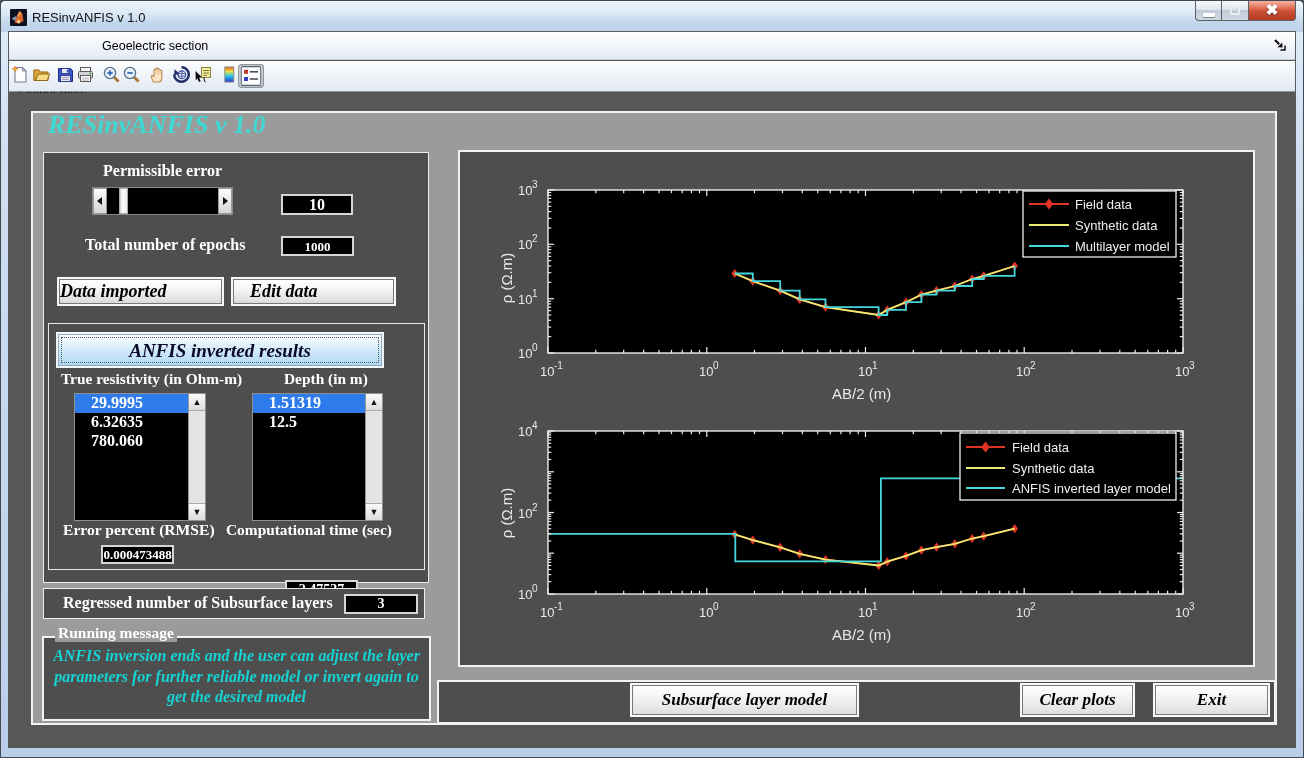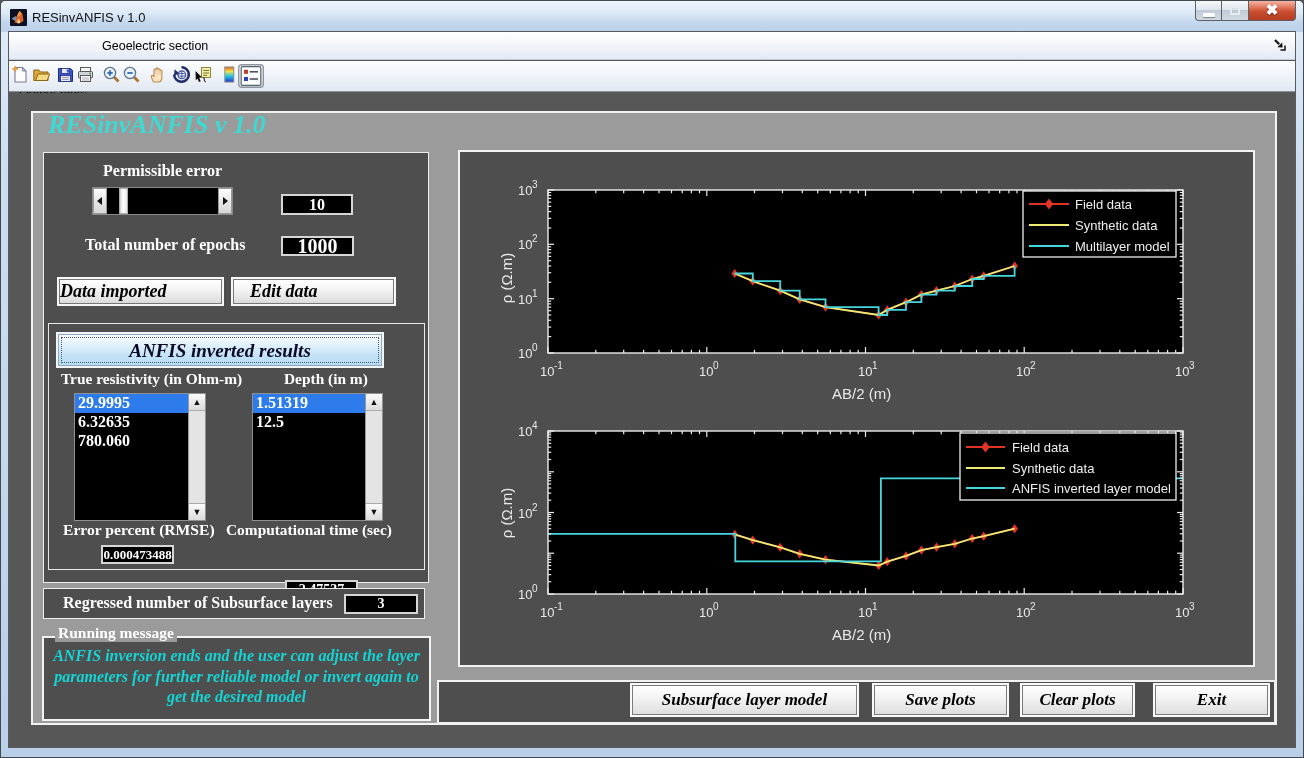--- a/index.html
+++ b/index.html
@@ -44,21 +44,21 @@
 .arr{position:absolute;top:8px;width:0;height:0;}
 #subp{position:absolute;left:39px;top:230px;width:377px;height:247px;border:1px solid #e8e8e8;background:#4e4e4e;}
 #anfisbtn{position:absolute;left:49px;top:241px;width:324px;height:32px;
  background:linear-gradient(180deg,#fdfeff 0%,#e3f2fb 30%,#c3e2f6 70%,#b5dcf4 100%);
  border:1px solid #8aa8bd;box-shadow:0 0 0 2px #f3f6f8;}
 #anfisbtn .in{position:absolute;left:2px;top:2px;right:2px;bottom:2px;border:1px dotted #456;
  font-family:"Liberation Serif",serif;font-weight:bold;font-style:italic;font-size:19px;color:#0a0a28;
  text-align:center;padding-top:2px;}
 .lbox{position:absolute;background:#000;border:1px solid #909090;}
 .lrow{position:absolute;left:0;width:100%;height:19px;color:#fff;font-family:"Liberation Serif",serif;
- font-weight:bold;font-size:16px;padding-left:3px;line-height:18px;}
+ font-weight:bold;font-size:16px;padding-left:16px;line-height:18px;}
 .sel{background:#2e7cec;}
 .sbar{position:absolute;top:0;right:0;width:17px;height:100%;background:#e4e4e4;border-left:1px solid #999;}
 .sbar .up,.sbar .dn{position:absolute;left:0;width:100%;height:17px;background:linear-gradient(180deg,#fbfbfb,#dcdcdc);color:#111;
  font-size:9px;text-align:center;line-height:17px;}
 .sbar .up{top:0;border-bottom:1px solid #aaa;}
 .sbar .dn{bottom:0;border-top:1px solid #aaa;}
 #regbar{position:absolute;left:34px;top:495px;width:382px;height:31px;background:#4e4e4e;border:1px solid #ededed;}
 #runbox{position:absolute;left:33px;top:543px;width:389px;height:85px;background:#4e4e4e;border:2px solid #f2f2f2;}
 #runlbl{position:absolute;left:46px;top:531px;background:#9b9b9b;z-index:5;
  font-family:"Liberation Serif",serif;font-weight:bold;font-size:15.5px;color:#fff;padding:0 3px;}
@@ -188,21 +188,21 @@
      <div class="sbtn" style="left:0;">
             <div class="arr" style="left:3px;border-top:4px solid transparent;border-bottom:4px solid transparent;border-right:5px solid #111;"></div>
           </div>
      <div id="sthumb"></div>
      <div class="sbtn" style="right:0;">
             <div class="arr" style="left:4px;border-top:4px solid transparent;border-bottom:4px solid transparent;border-left:5px solid #111;"></div>
           </div>
    </div>
    <div class="bfield" style="left:272px;top:101px;width:72px;height:21px;font-size:16px;line-height:18px;">10</div>
    <div class="wlabel" style="left:76px;top:143px;font-size:16px;text-align:center;">Total number of epochs</div>
-   <div class="bfield" style="left:272px;top:143px;width:73px;height:20px;font-size:20px;line-height:17px;">1000</div>
+   <div class="bfield" style="left:272px;top:143px;width:73px;height:20px;font-size:13px;line-height:17px;">1000</div>
    <div class="gbtn" style="left:50px;top:186px;width:163px;height:25px;font-size:18px;line-height:22px;">Data imported</div>
    <div class="gbtn" style="left:224px;top:186px;width:161px;height:25px;font-size:18px;line-height:22px;padding-left:16px;">Edit data</div>
    <div id="subp"></div>
    <div id="anfisbtn">
           <div class="in">ANFIS inverted results</div>
         </div>
    <div class="wlabel" style="left:52px;top:277px;font-size:15.4px;">True resistivity (in Ohm-m)</div>
    <div class="wlabel" style="left:275px;top:277px;font-size:15.4px;">Depth (in m)</div>
    <div class="lbox" style="left:65px;top:300px;width:132px;height:128px;">
      <div class="lrow sel" style="top:0;">29.9995</div>
@@ -228,21 +228,20 @@
    <div id="regbar"></div>
    <div class="wlabel" style="left:54px;top:501px;font-size:16px;">Regressed number of Subsurface layers</div>
    <div class="bfield" style="left:335px;top:501px;width:74px;height:20px;font-size:14px;line-height:16px;">3</div>
    <div id="runlbl">Running message</div>
    <div id="runbox">
      <div id="runtxt">ANFIS inversion ends and the user can adjust the layer<br>parameters for further reliable model or invert again to<br>get the desired model</div>
    </div>
    <div id="plotp"></div>
    <div id="bstrip"></div>
    <div class="stripbtn" style="left:623px;top:592px;width:225px;">Subsurface layer model</div>
-   <div class="stripbtn" style="left:865px;top:592px;width:133px;">Save plots</div>
    <div class="stripbtn" style="left:1013px;top:592px;width:111px;">Clear plots</div>
    <div class="stripbtn" style="left:1146px;top:592px;width:113px;">Exit</div>
 <svg id="plots" width="797" height="517" viewBox="0 0 797 517" style="position:absolute;left:449px;top:57px;">
 <style>
  .tk{font:13px "Liberation Sans",sans-serif;fill:#e9e9e9;}
  .tke{font:10px "Liberation Sans",sans-serif;fill:#e9e9e9;}
  .al{font:15px "Liberation Sans",sans-serif;fill:#e9e9e9;}
  .lg{font:13px "Liberation Sans",sans-serif;fill:#eeeeee;}
  .axl line{stroke:#ececec;stroke-width:1.2;}
 </style>

